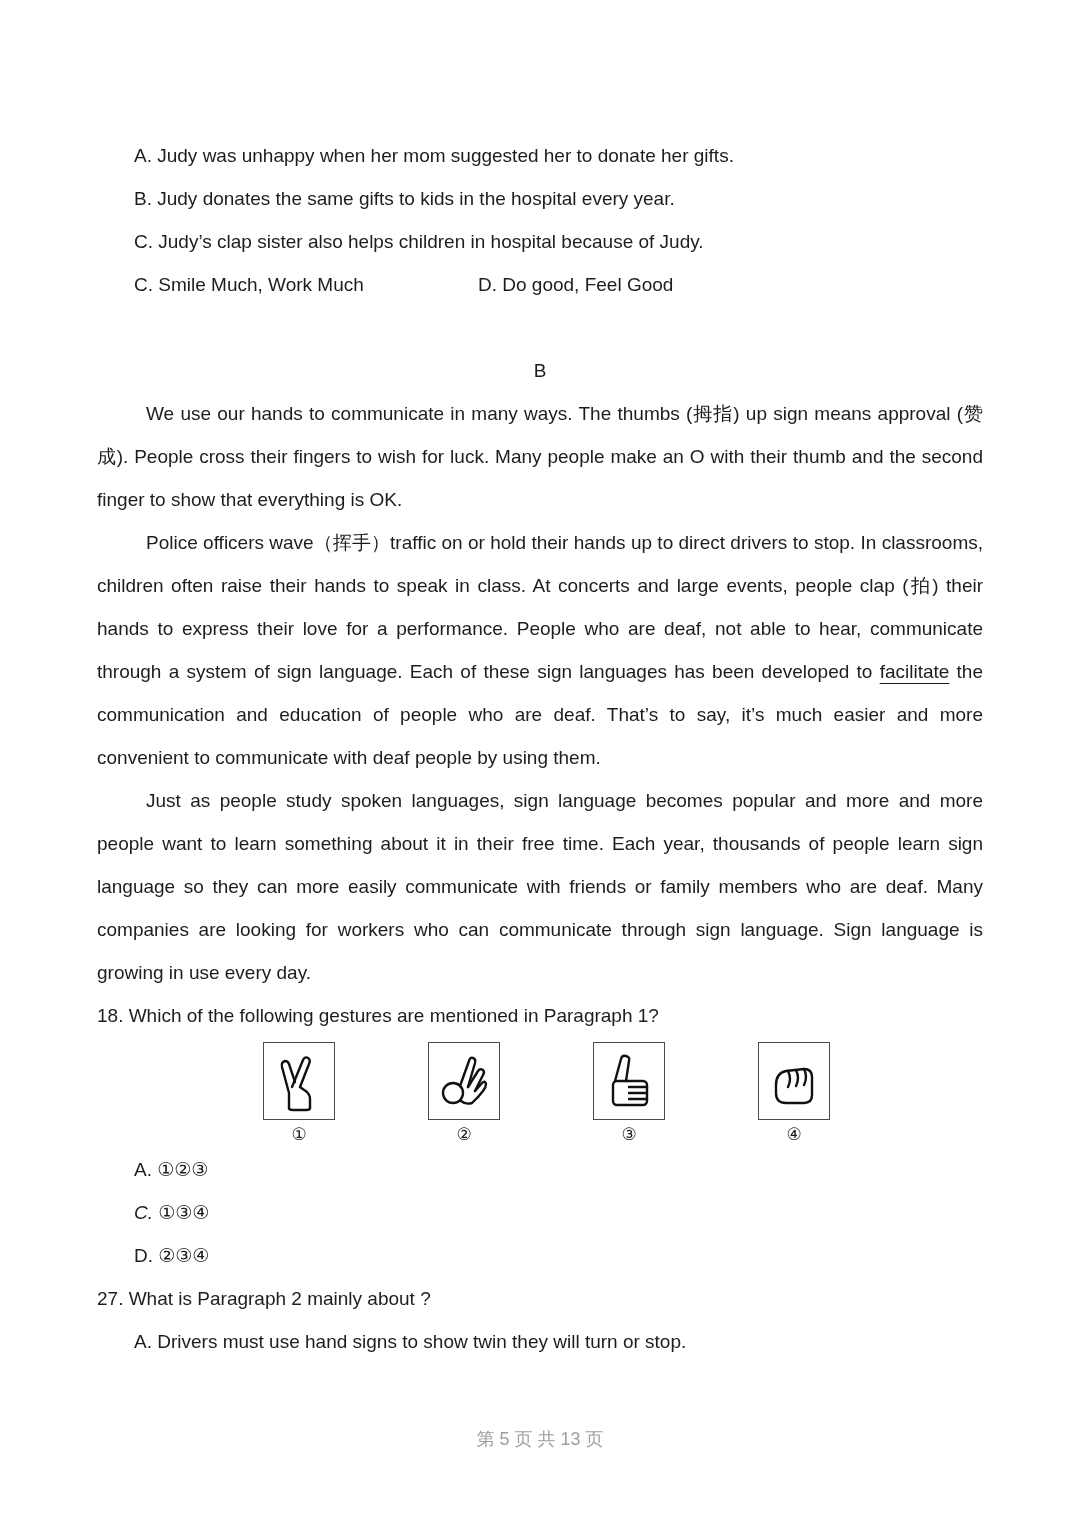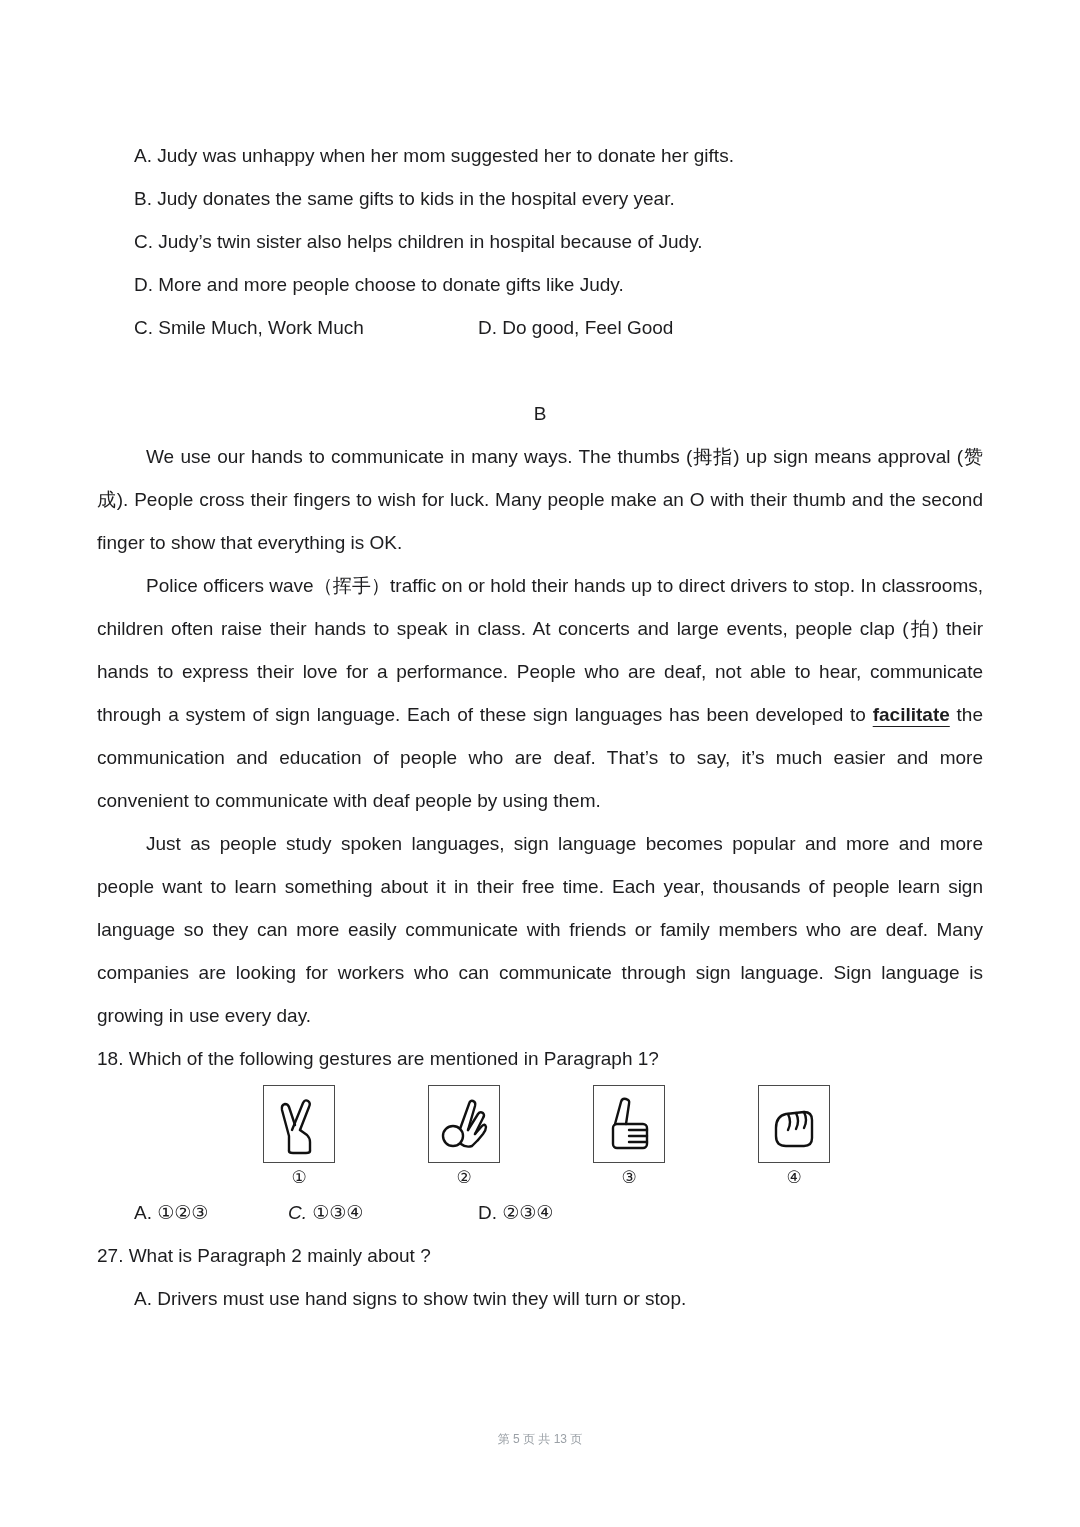--- a/index.html
+++ b/index.html
@@ -17,60 +17,59 @@
     padding: 134px 97px 0 97px;
     overflow: hidden;
   }
   .opt-line { padding-left: 37px; }
   .stem { padding-left: 0; }
   .opt-row { display: flex; padding-left: 37px; }
   .opt-row .c1 { width: 344px; flex: 0 0 auto; }
   .blank { height: 43px; }
   .section-label { text-align: center; }
   p.para { margin: 0; text-align: justify; text-indent: 49px; }
-  .uline { text-decoration: underline; text-underline-offset: 5px; font-weight: bold; }
+  .uline { text-decoration: underline; text-underline-offset: 5px; }
   .gesture-row {
     display: flex;
     gap: 93px;
     padding-left: 166px;
     margin-top: 5px;
     align-items: flex-start;
   }
   .gesture { display: flex; flex-direction: column; align-items: center; }
   .gesture-box {
     width: 72px; height: 78px;
     border: 1px solid #4a4a4a;
     background: #ffffff;
     display: flex; align-items: center; justify-content: center;
   }
   .gesture-num { line-height: 26px; font-size: 17px; margin-top: 2px; }
-  .q26-opts { display: flex; padding-left: 37px; }
+  .q26-opts { display: flex; padding-left: 37px; flex-direction: column; }
   .q26-opts .o1 { width: 154px; flex: 0 0 auto; }
   .q26-opts .o2 { width: 190px; flex: 0 0 auto; }
   .q26-opts .o3 { width: 190px; flex: 0 0 auto; font-style: italic; }
   .footer {
     position: absolute;
     left: 0; right: 0; bottom: 78px;
     text-align: center;
     color: #9aa0a6;
-    font-size: 12px;
+    font-size: 18px;
     line-height: 20px;
   }
   svg.hand { display: block; }
 </style>
 </head>
 <body>
 
 <div class="page">
 
   <div>
     <div class="opt-line">A. Judy was unhappy when her mom suggested her to donate her gifts.</div>
     <div class="opt-line">B. Judy donates the same gifts to kids in the hospital every year.</div>
-    <div class="opt-line">C. Judy’s twin sister also helps children in hospital because of Judy.</div>
-    <div class="opt-line">D. More and more people choose to donate gifts like Judy.</div>
+    <div class="opt-line">C. Judy’s clap sister also helps children in hospital because of Judy.</div>
   </div>
 
   <div class="opt-row">
     <span class="c1">C. Smile Much, Work Much</span>
     <span>D. Do good, Feel Good</span>
   </div>
 
   <div class="blank"></div>
 
   <div class="section-label">B</div>

